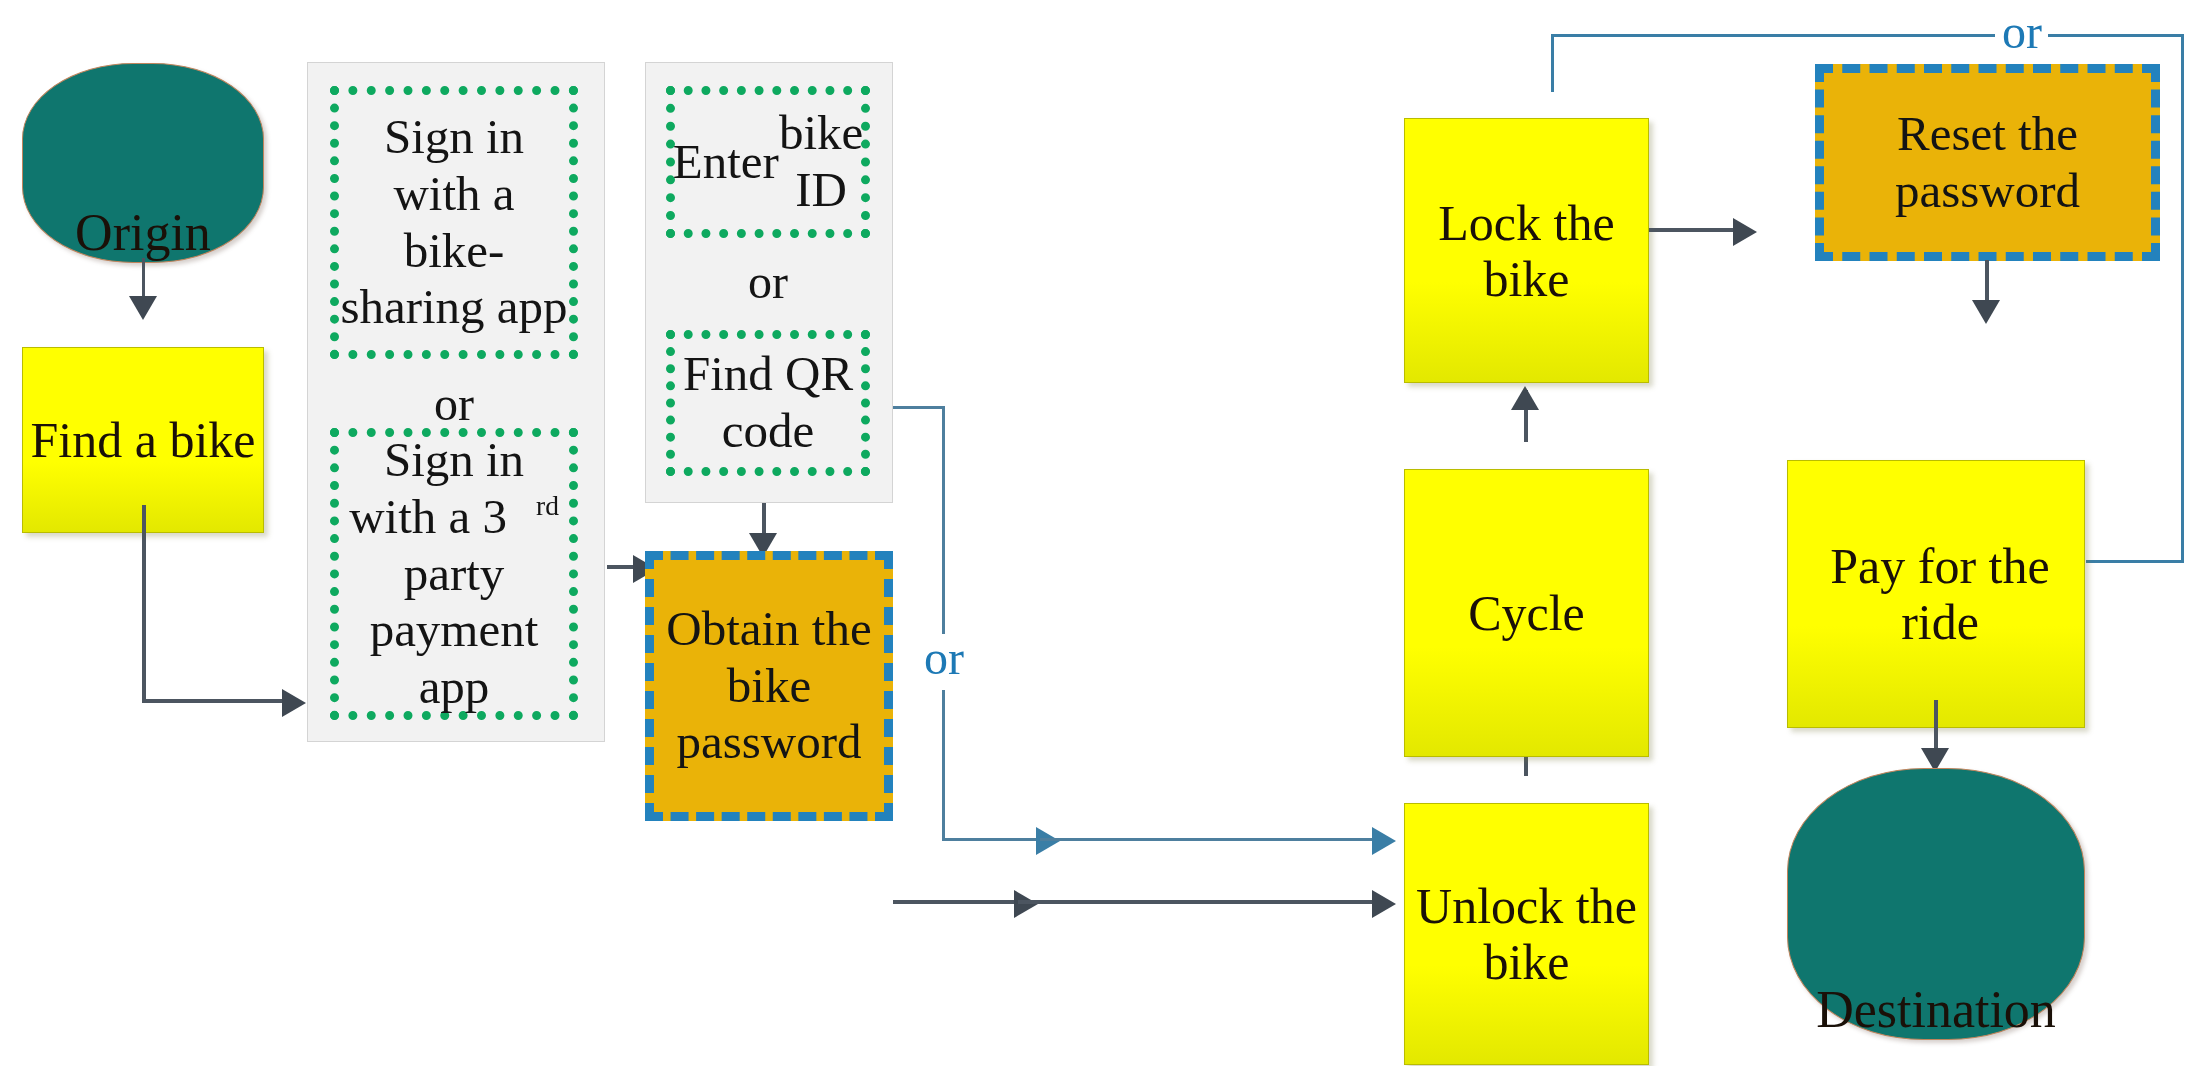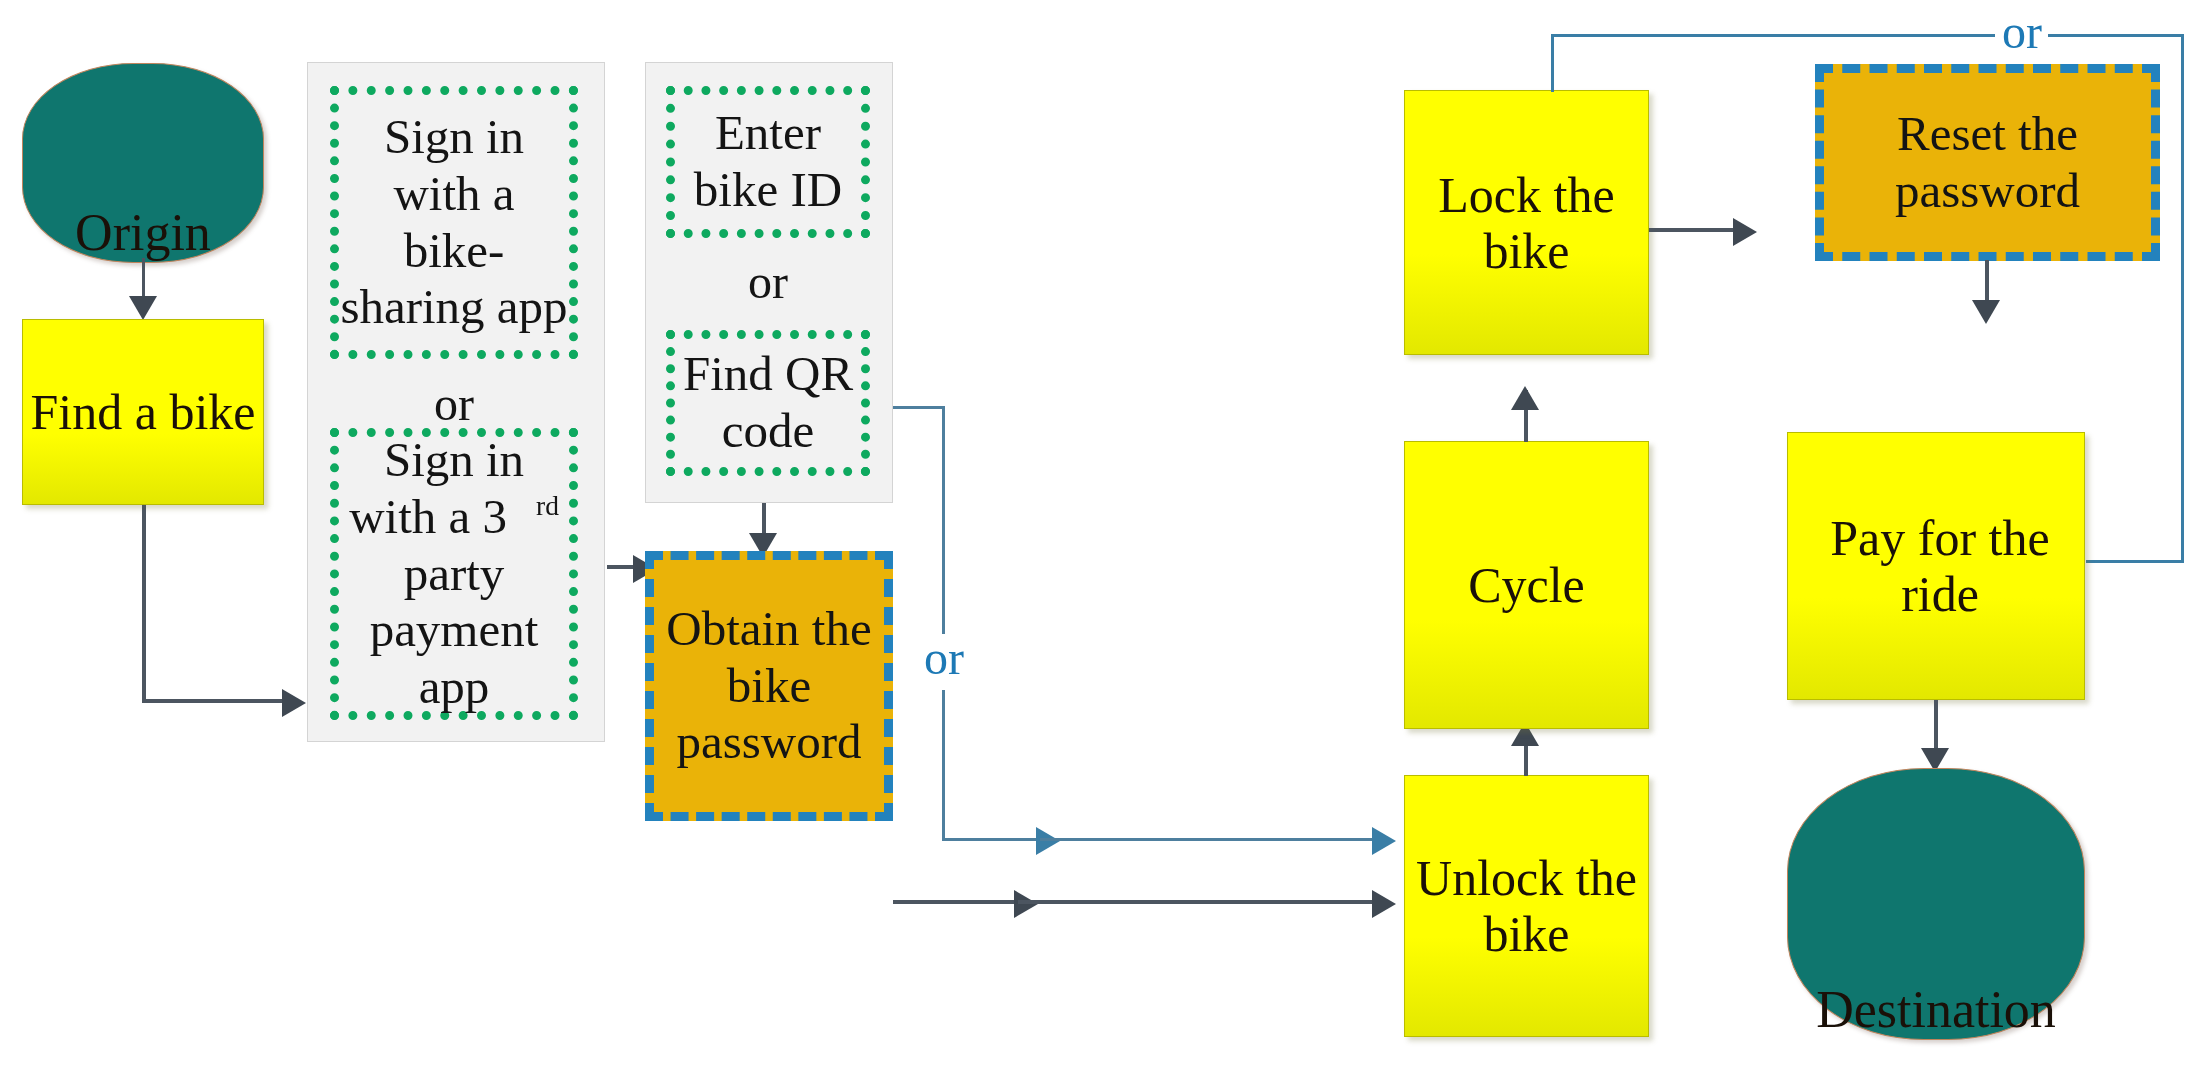--- a/index.html
+++ b/index.html
@@ -25,20 +25,21 @@
     border:1px solid #c0845c;
     box-shadow:3px 3px 4px rgba(120,100,90,.30);
     font-size:52px;
     align-items:flex-end;
   }
   .process{
     background:linear-gradient(180deg,#ffff00 0%,#ffff00 62%,#e3e800 100%);
     border:1px solid #b9bc00;
     box-shadow:4px 4px 5px rgba(120,120,60,.28);
     font-size:50px;
+    margin-top:28px;
   }
   
   .panel{
     position:absolute;
     background:#f2f2f2;
     border:1px solid #d4d4d4;
     box-sizing:border-box;
   }
   
   .dashbox{
@@ -113,21 +114,21 @@
     <span>Sign in</span>
     <span><span>with a 3</span><sup>rd</sup></span>
     <span>party</span>
     <span>payment</span>
     <span>app</span>
   </div>
 
   <div class="ln" style="left:607px;top:565px;width:32px;height:4px;"></div>
   <div class="arrow ar-right" style="left:633px;top:555px;"></div>
 
-  <div class="dashbox dash-green" style="left:666px;top:86px;width:204px;height:152px;flex-direction:column;">
+  <div class="dashbox dash-green" style="left:666px;top:86px;width:204px;height:152px;flex-direction:row;">
     <span>Enter</span>
     <span>bike ID</span>
   </div>
 
   <div class="lbl" style="left:712px;top:258px;width:112px;">
     <span>or</span>
   </div>
 
   <div class="dashbox dash-green" style="left:666px;top:330px;width:204px;height:146px;flex-direction:column;">
     <span>Find QR</span>

